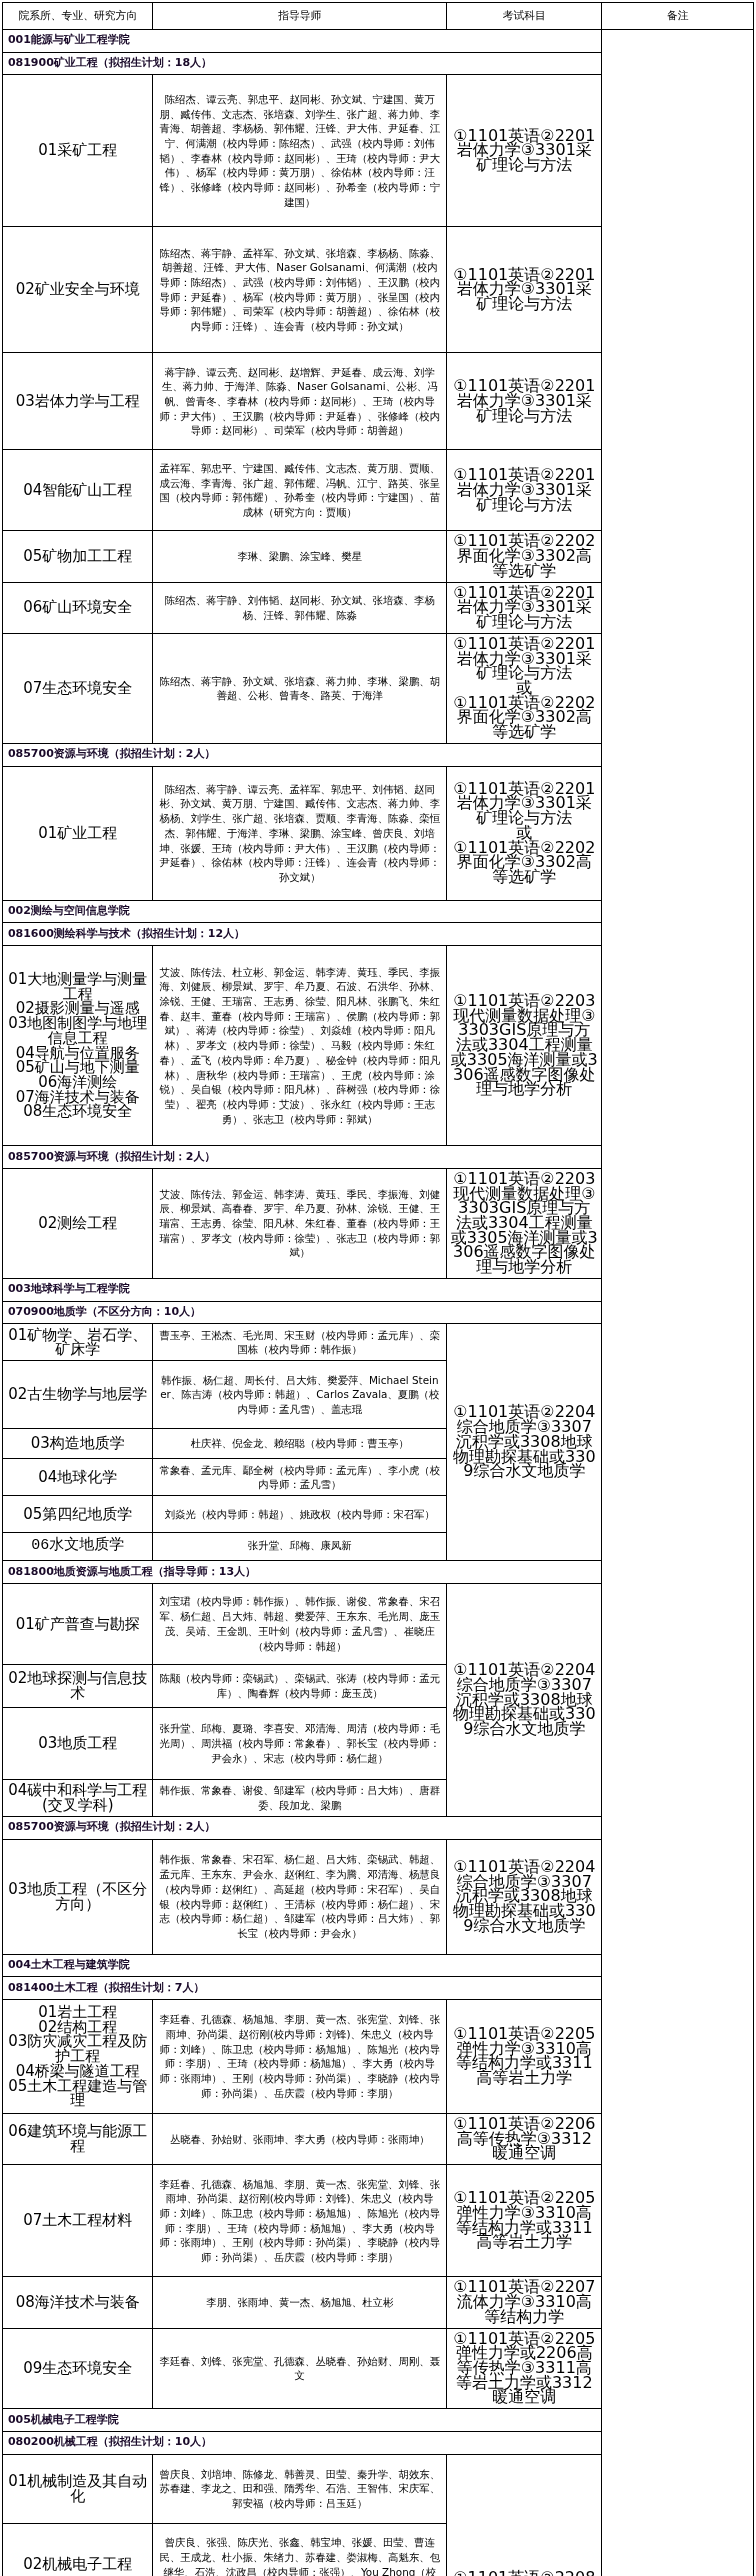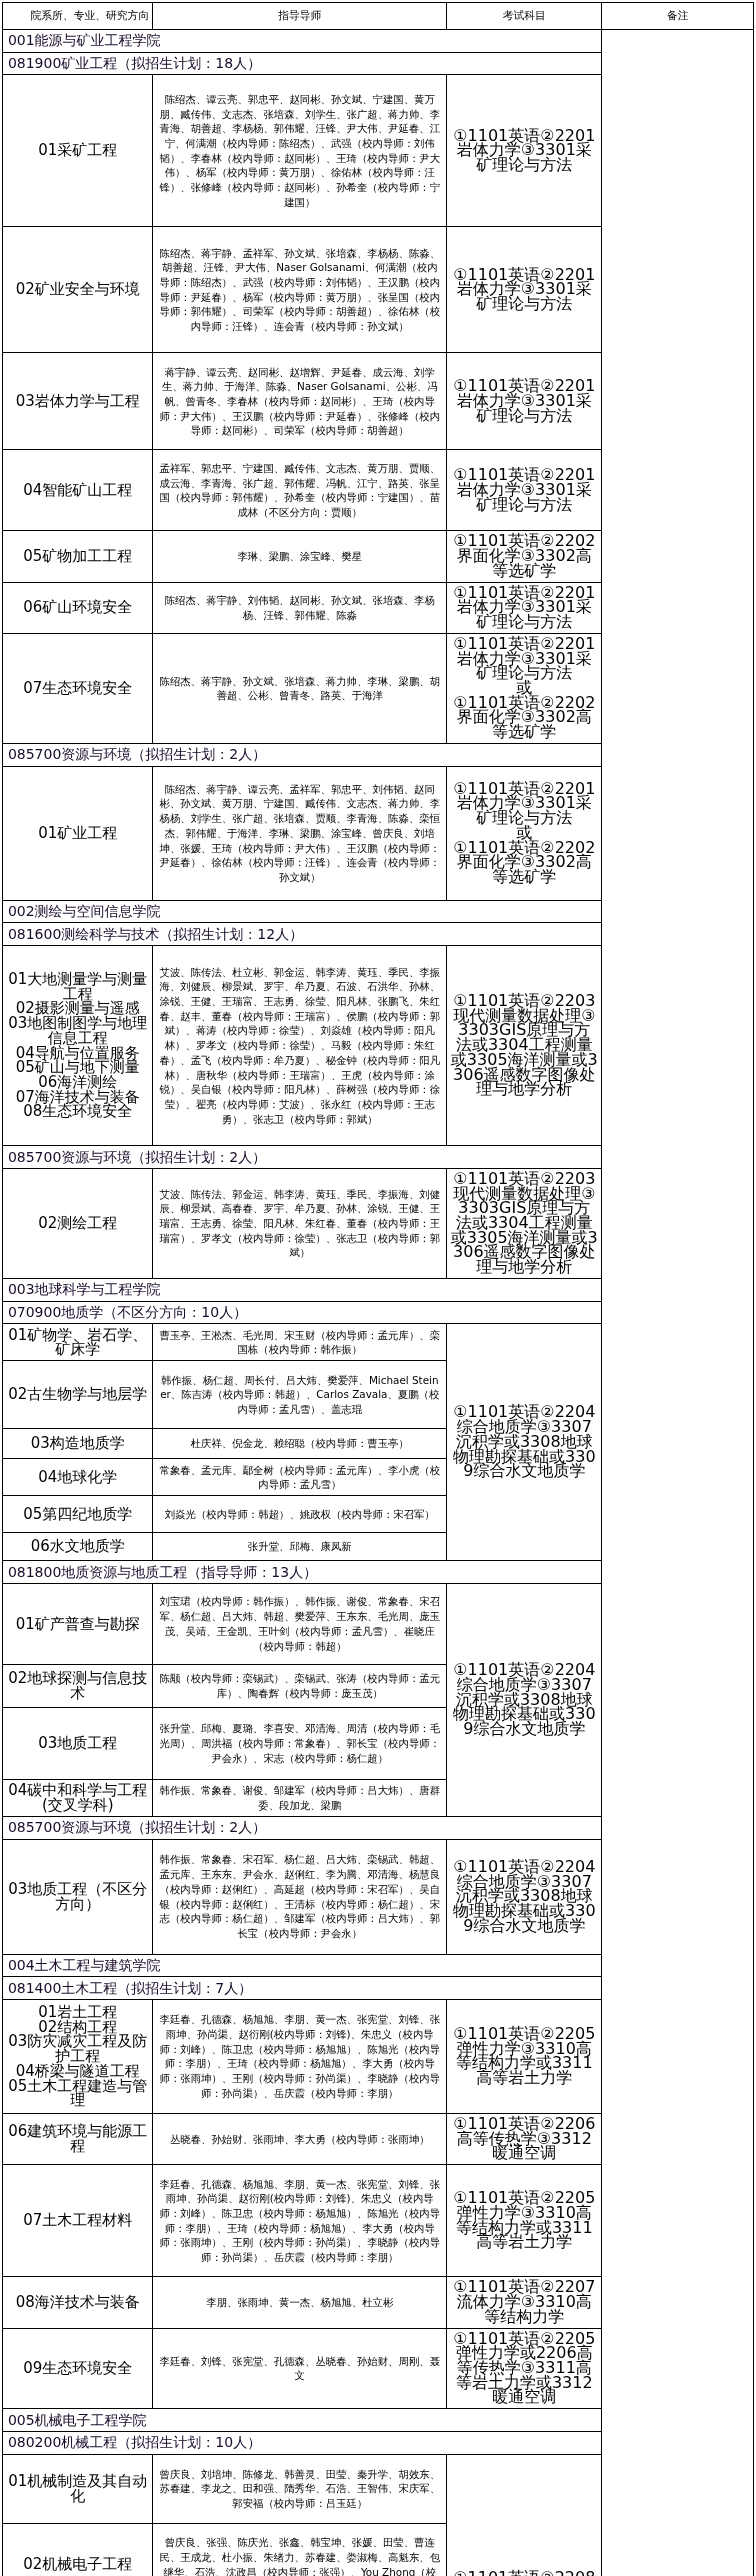--- a/index.html
+++ b/index.html
@@ -4,22 +4,22 @@
 <style>
   html, body { margin: 0; padding: 0; background: #ffffff; }
   body { width: 756px; height: 2576px; overflow: hidden; position: relative;
          font-family: "DejaVu Sans", "Liberation Sans", sans-serif; color: #000; }
   #grid { position: absolute; left: 2.3px; top: 2.3px; width: 750px; }
   table { border-collapse: collapse; table-layout: fixed; width: 750px; }
   td { border: 0.8px solid #000; padding: 3.1px 4.6px; vertical-align: middle; text-align: center;
        font-size: 10.4px; line-height: 14.7px; word-break: break-all; }
   col.c1 { width: 150px; } col.c2 { width: 294px; } col.c3 { width: 155px; } col.c4 { width: 152px; }
   td.hdr { font-size: 10.8px; height: 21px; padding: 2.3px 3.1px; }
-  td.hdr.left { text-align: right; }
-  td.sec { text-align: left; font-weight: normal; color: #1a0a2a; font-size: 14px; padding: 0 4.6px; height: 21.7px; }
+  td.hdr.left { text-align: center; }
+  td.sec { text-align: left; font-weight: bold; color: #1a0a2a; font-size: 11px; padding: 0 4.6px; height: 21.7px; }
   td.remark { vertical-align: top; }
   td.dir { font-size: 15px; }
   td.tut { padding: 3.1px 6.2px; }
   td.exam { font-size: 16px; padding: 3.1px 3.1px; }
   .multi span { display: block; }
 </style>
 </head>
 <body>
 
 <div id="grid">
@@ -54,21 +54,21 @@
           <td class="tut">陈绍杰、蒋宇静、孟祥军、孙文斌、张培森、李杨杨、陈淼、胡善超、汪锋、尹大伟、Naser Golsanami、何满潮（校内导师：陈绍杰）、武强（校内导师：刘伟韬）、王汉鹏（校内导师：尹延春）、杨军（校内导师：黄万朋）、张呈国（校内导师：郭伟耀）、司荣军（校内导师：胡善超）、徐佑林（校内导师：汪锋）、连会青（校内导师：孙文斌）</td>
           <td class="exam">①1101英语②2201岩体力学③3301采矿理论与方法</td>
         </tr>
         <tr style="height: 97px;">
           <td class="dir">03岩体力学与工程</td>
           <td class="tut">蒋宇静、谭云亮、赵同彬、赵增辉、尹延春、成云海、刘学生、蒋力帅、于海洋、陈淼、Naser Golsanami、公彬、冯帆、曾青冬、李春林（校内导师：赵同彬）、王琦（校内导师：尹大伟）、王汉鹏（校内导师：尹延春）、张修峰（校内导师：赵同彬）、司荣军（校内导师：胡善超）</td>
           <td class="exam">①1101英语②2201岩体力学③3301采矿理论与方法</td>
         </tr>
         <tr style="height: 81px;">
           <td class="dir">04智能矿山工程</td>
-          <td class="tut">孟祥军、郭忠平、宁建国、臧传伟、文志杰、黄万朋、贾顺、成云海、李青海、张广超、郭伟耀、冯帆、江宁、路英、张呈国（校内导师：郭伟耀）、孙希奎（校内导师：宁建国）、苗成林（不区分方向：贾顺）</td>
+          <td class="tut">孟祥军、郭忠平、宁建国、臧传伟、文志杰、黄万朋、贾顺、成云海、李青海、张广超、郭伟耀、冯帆、江宁、路英、张呈国（校内导师：郭伟耀）、孙希奎（校内导师：宁建国）、苗成林（研究方向：贾顺）</td>
           <td class="exam">①1101英语②2201岩体力学③3301采矿理论与方法</td>
         </tr>
         <tr style="height: 44px;">
           <td class="dir">05矿物加工工程</td>
           <td class="tut">李琳、梁鹏、涂宝峰、樊星</td>
           <td class="exam">①1101英语②2202界面化学③3302高等选矿学</td>
         </tr>
         <tr style="height: 42px;">
           <td class="dir">06矿山环境安全</td>
           <td class="tut">陈绍杰、蒋宇静、刘伟韬、赵同彬、孙文斌、张培森、李杨杨、汪锋、郭伟耀、陈淼</td>
@@ -143,21 +143,21 @@
           <td class="tut">杜庆祥、倪金龙、赖绍聪（校内导师：曹玉亭）</td>
         </tr>
         <tr style="height: 37px;">
           <td class="dir">04地球化学</td>
           <td class="tut">常象春、孟元库、鄢全树（校内导师：孟元库）、李小虎（校内导师：孟凡雪）</td>
         </tr>
         <tr style="height: 37px;">
           <td class="dir">05第四纪地质学</td>
           <td class="tut">刘焱光（校内导师：韩超）、姚政权（校内导师：宋召军）</td>
         </tr>
-        <tr style="height: 28px;">
+        <tr style="height: 28px; font-family: Liberation Mono, monospace;">
           <td class="dir">06水文地质学</td>
           <td class="tut">张升堂、邱梅、康凤新</td>
         </tr>
         <tr>
           <td class="sec" colspan="3">081800地质资源与地质工程（指导导师：13人）</td>
         </tr>
         <tr style="height: 81px;">
           <td class="dir">01矿产普查与勘探</td>
           <td class="tut">刘宝珺（校内导师：韩作振）、韩作振、谢俊、常象春、宋召军、杨仁超、吕大炜、韩超、樊爱萍、王东东、毛光周、庞玉茂、吴靖、王金凯、王叶剑（校内导师：孟凡雪）、崔晓庄（校内导师：韩超）</td>
           <td class="exam" rowspan="4">①1101英语②2204综合地质学③3307沉积学或3308地球物理勘探基础或3309综合水文地质学</td>

